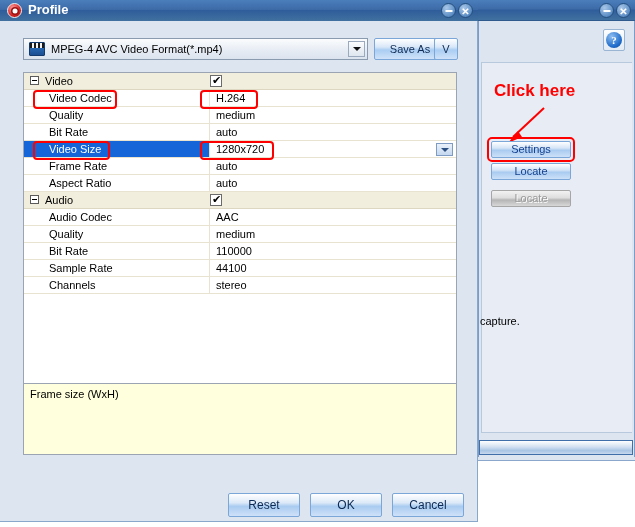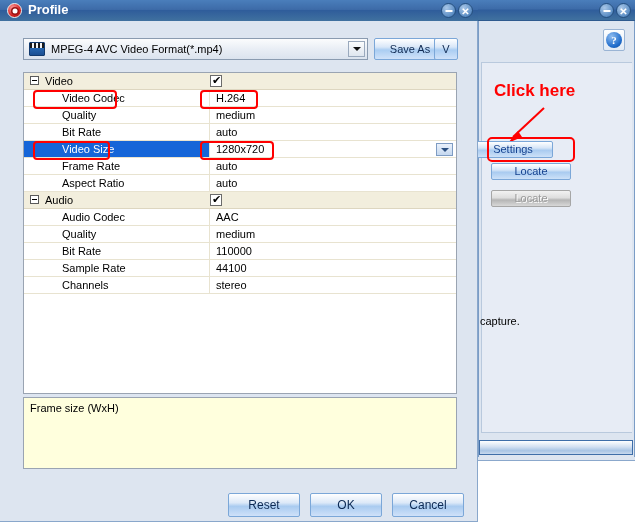--- a/index.html
+++ b/index.html
@@ -151,21 +151,21 @@
     background: linear-gradient(to bottom, #ffffff 0%, #d6e5f7 40%, #a9cbf0 55%, #cde1f8 100%);
     border: 1px solid #7ba7d8;
     border-radius: 2px;
     box-sizing: border-box;
     font-size: 11px;
     color: #14418f;
     text-align: center;
     line-height: 15px;
     cursor: pointer;
   }
-  .rbtn.settings { left: 473px; top: 141px; }
+  .rbtn.settings { left: 491px; top: 141px; }
   .rbtn.locate   { left: 491px; top: 163px; }
   .rbtn.locate-disabled {
     left: 491px; top: 190px;
     background: linear-gradient(to bottom, #f2f2f2 0%, #dedede 45%, #b5b5b5 60%, #d8d8d8 100%);
     border: 1px solid #a6a6a6;
     color: #9a9a9a;
     text-shadow: 1px 1px 0 #fff;
     cursor: default;
   }
   .settings-highlight {
@@ -340,21 +340,21 @@
     padding-left: 7px;
     box-sizing: border-box;
     white-space: nowrap;
     overflow: hidden;
     position: relative;
     height: 100%;
     line-height: 16px;
     border-right: 1px solid #e8e3d0;
   }
   .grid-row.group .cell-name { border-right: none; }
-  .grid-row.sub .cell-name { padding-left: 38px; }
+  .grid-row.sub .cell-name { padding-left: 25px; }
   .grid-row.selected .cell-name {
     background: #1565d8;
     color: #ffffff;
   }
   .cell-value {
     flex: 1;
     padding-left: 6px;
     box-sizing: border-box;
     white-space: nowrap;
     height: 100%;
@@ -420,21 +420,21 @@
     pointer-events: none;
   }
   .hl-vcodec-name  { left: 33px;  top: 90px;  width: 84px; height: 19px; }
   .hl-vcodec-val   { left: 200px; top: 90px;  width: 58px; height: 19px; }
   .hl-vsize-name   { left: 33px;  top: 141px; width: 77px; height: 19px; }
   .hl-vsize-val    { left: 200px; top: 141px; width: 74px; height: 19px; }
 
   
   .hint-pane {
     position: absolute;
-    left: 23px; top: 397px;
+    left: 23px; top: 383px;
     width: 434px; height: 72px;
     background: #ffffdd;
     border: 1px solid #9aa4b2;
     box-sizing: border-box;
     padding: 4px 6px;
     font-size: 11px;
     color: #000;
   }
 
   

